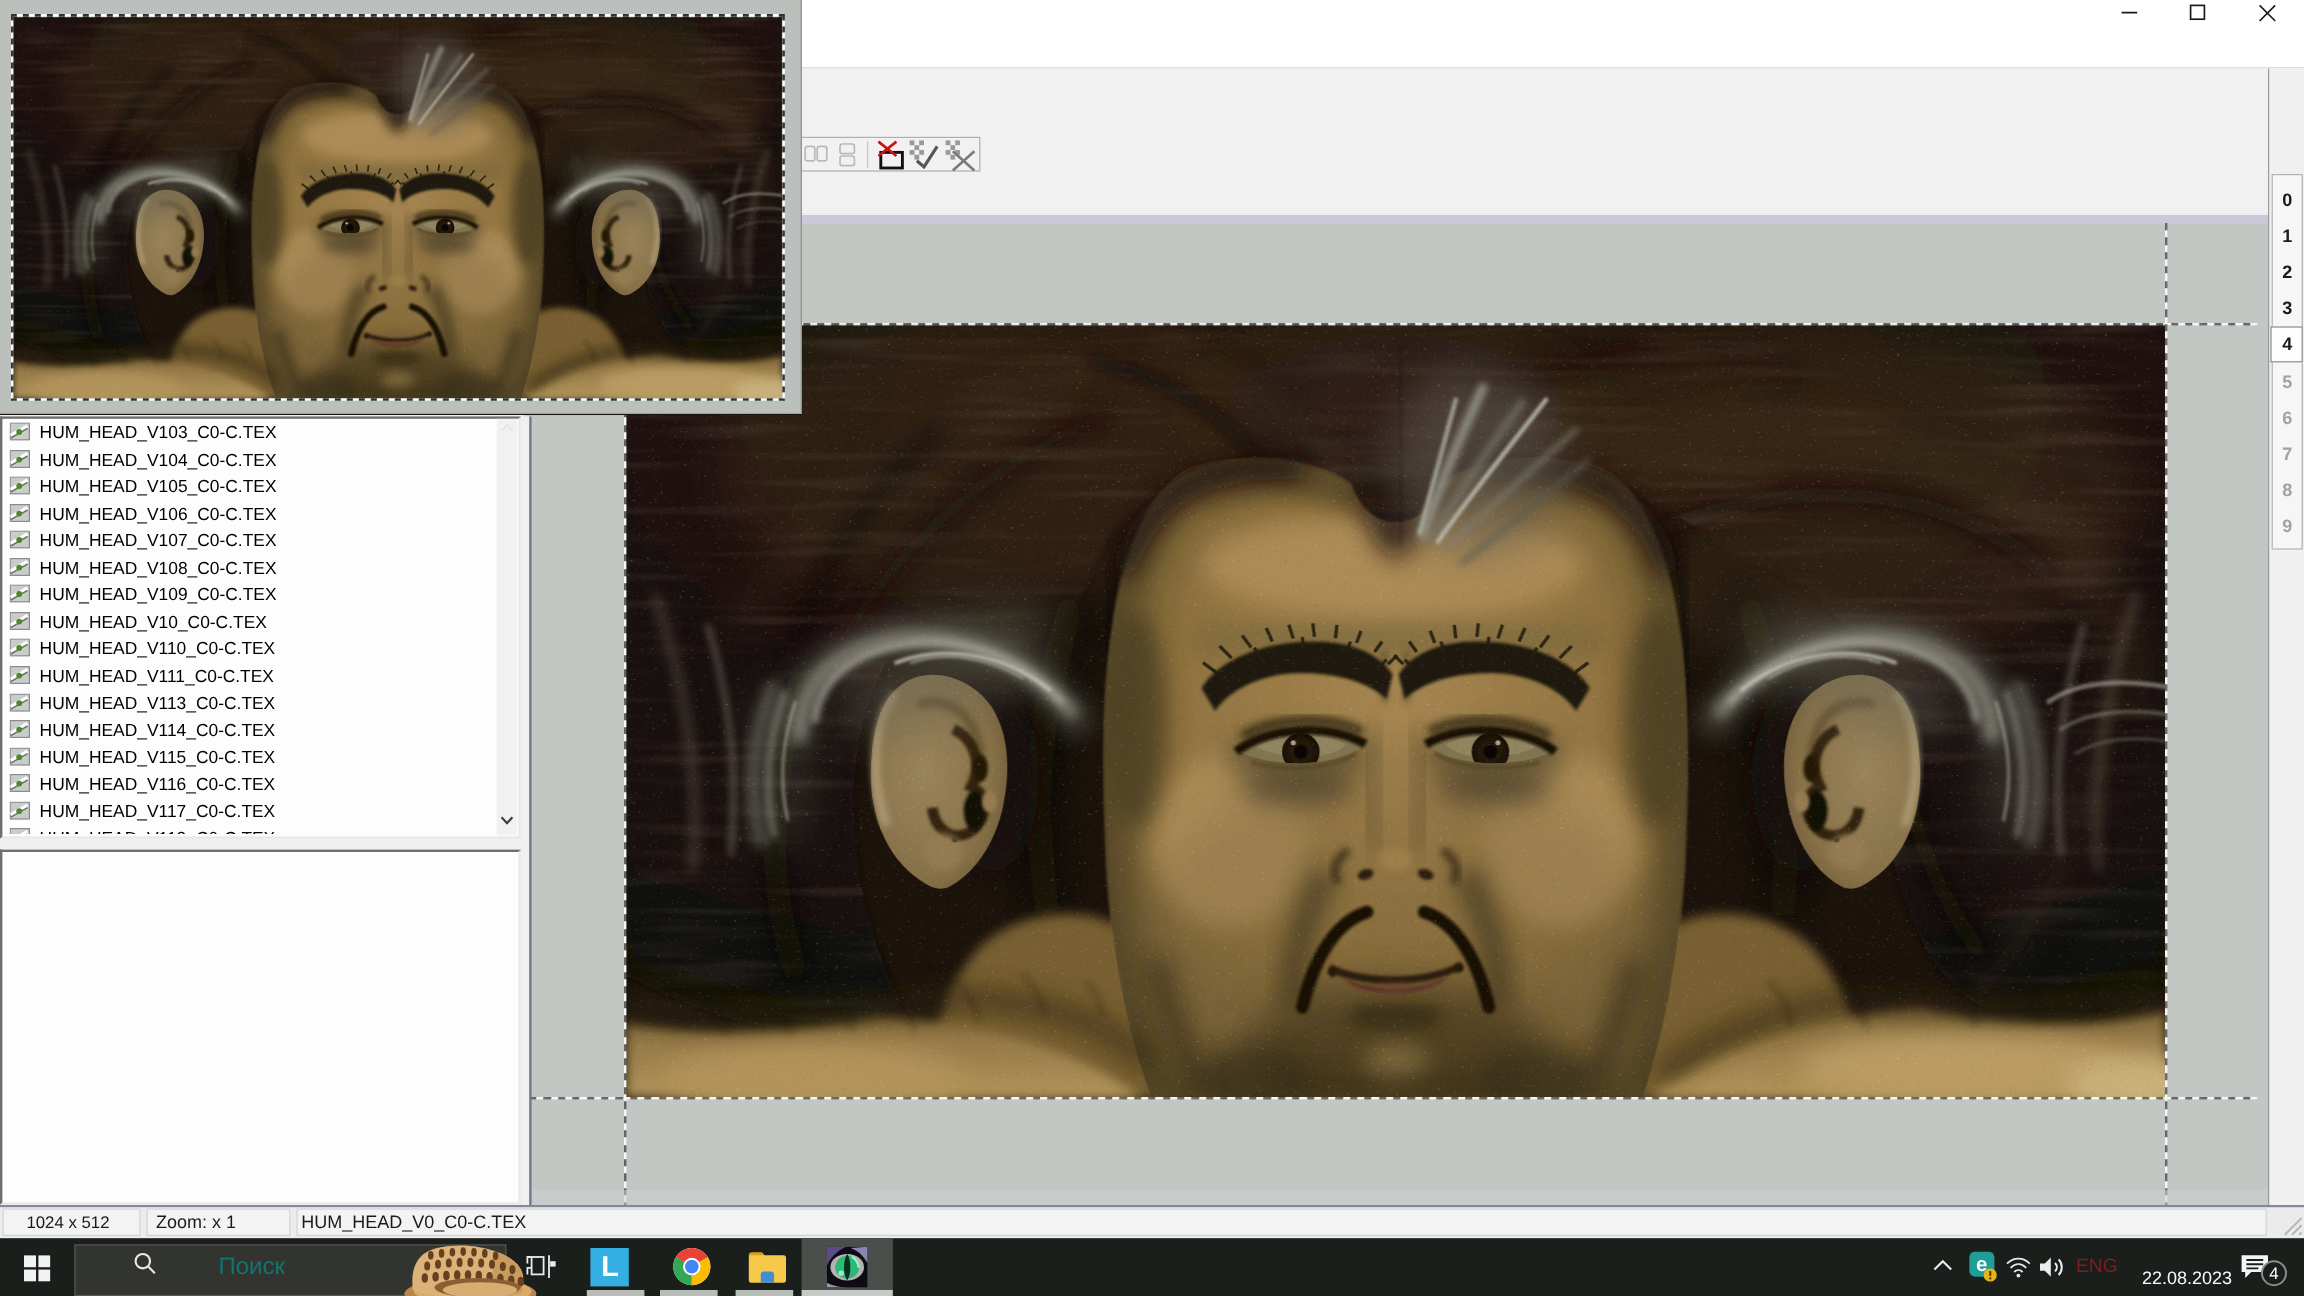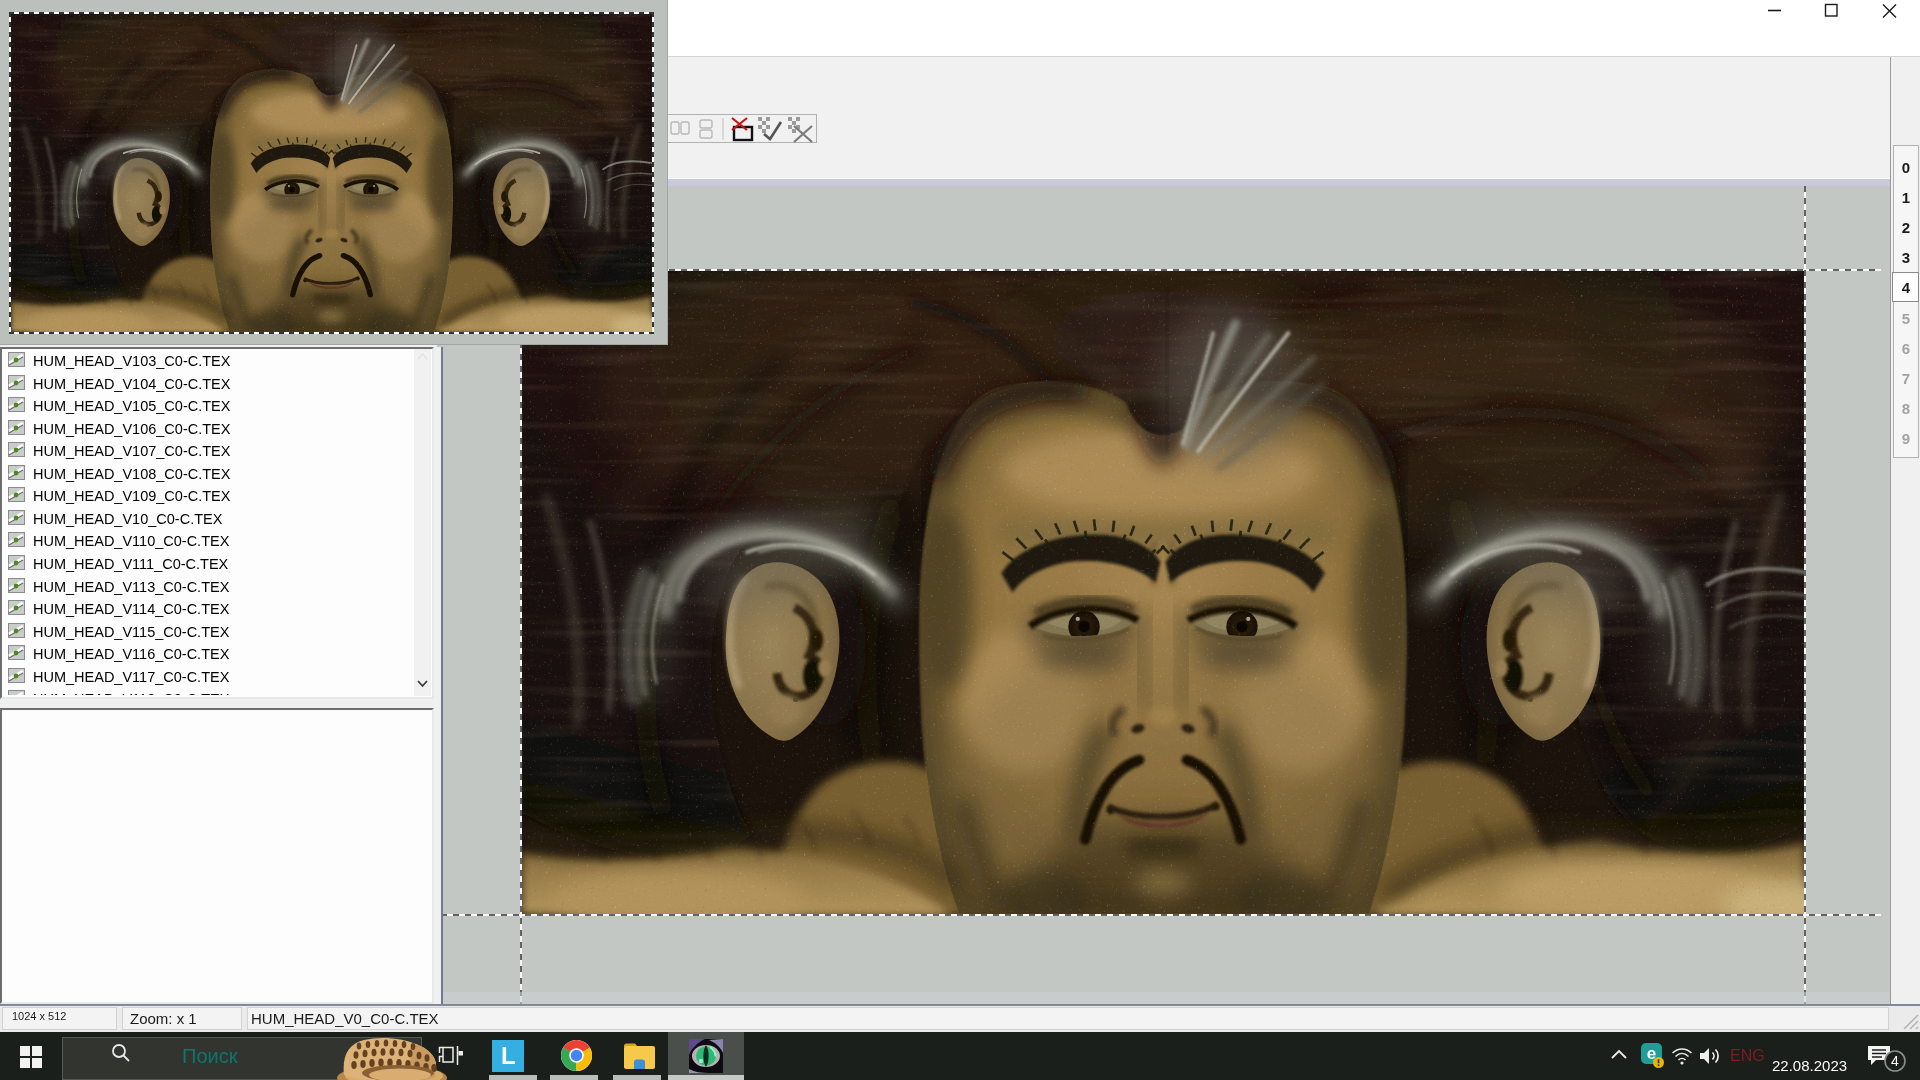--- a/index.html
+++ b/index.html
@@ -514,21 +514,21 @@
   </svg>
 <div class="abs" style="left:9px;top:12px;width:645px;height:2px;background:repeating-linear-gradient(90deg,#333 0 5px,#fff 5px 10px)"></div>
 <div class="abs" style="left:9px;top:332px;width:645px;height:2px;background:repeating-linear-gradient(90deg,#333 0 5px,#fff 5px 10px)"></div>
 <div class="abs" style="left:9px;top:12px;width:2px;height:322px;background:repeating-linear-gradient(180deg,#333 0 5px,#fff 5px 10px)"></div>
 <div class="abs" style="left:652px;top:12px;width:2px;height:322px;background:repeating-linear-gradient(180deg,#333 0 5px,#fff 5px 10px)"></div>
 
 <div class="abs" id="statusbar"></div>
 <div class="abs scellbox" style="left:2px;width:115px"></div>
 <div class="abs scellbox" style="left:122px;width:120px"></div>
 <div class="abs scellbox" style="left:247px;width:1642px"></div>
-<div class="scell" style="left:12px;font-size:11px">1024 x 512</div>
+<div class="scell" style="left:22px;font-size:14px">1024 x 512</div>
 <div class="scell" style="left:130px">Zoom: x 1</div>
 <div class="scell" style="left:251px">HUM_HEAD_V0_C0-C.TEX</div>
 <svg class="abs" style="left:1902px;top:1013px" width="18" height="18">
  <path d="M16 2 L2 16 M16 8 L8 16 M16 14 L14 16" stroke="#b5b5b5" stroke-width="1.6"></path>
 </svg>
 
 <div class="abs" id="taskbar"></div>
 <svg class="abs" style="left:20px;top:1046px" width="22" height="22" viewBox="0 0 22 22">
  <g fill="#f2f2f2">
       <rect x="0" y="0" width="10" height="10"></rect>
@@ -644,19 +644,19 @@
   <path d="M8.5 15 C10.5 13, 13.5 13, 15.5 15" stroke-width="1.5"></path>
  </g>
  <circle cx="12" cy="18" r="1.6" fill="#eaeaea"></circle>
 </svg>
 <svg class="abs" style="left:1697px;top:1044px" width="25" height="24" viewBox="0 0 25 24">
  <path d="M3 9 H7 L12 4 V20 L7 15 H3 Z" fill="#ededed"></path>
  <path d="M15.5 8.5 C17.5 10.5, 17.5 13.5, 15.5 15.5 M18.5 5.5 C22 9, 22 15, 18.5 18.5" stroke="#ededed" stroke-width="1.7" fill="none"></path>
 </svg>
 <div class="tbtext" style="left:1730px;top:1047px;font-size:16px;color:#7f1d1d">ENG</div>
 <div class="tbtext" style="left:1787px;top:1100px;width:58px;text-align:center;font-size:16px;color:#fafafa">23:11</div>
-<div class="tbtext" style="left:1772px;top:1057px;width:88px;text-align:left;font-size:15px;color:#fafafa">22.08.2023</div>
+<div class="tbtext" style="left:1772px;top:1057px;width:88px;text-align:right;font-size:15px;color:#fafafa">22.08.2023</div>
 <svg class="abs" style="left:1866px;top:1044px" width="42" height="32" viewBox="0 0 42 32">
  <path d="M2 2 H24 V16 H10 L5 21 L5 16 H2 Z" fill="#f5f5f5"></path>
  <path d="M6 6 H20 M6 9.5 H20 M6 13 H16" stroke="#1b1f1c" stroke-width="1.6"></path>
  <circle cx="29" cy="17" r="10" fill="#1b1f1c" stroke="#8a8f8c" stroke-width="1.6"></circle>
  <text x="29" y="22" font-size="14" fill="#fff" text-anchor="middle" font-family="Liberation Sans">4</text>
 </svg>
 
 </body></html>

